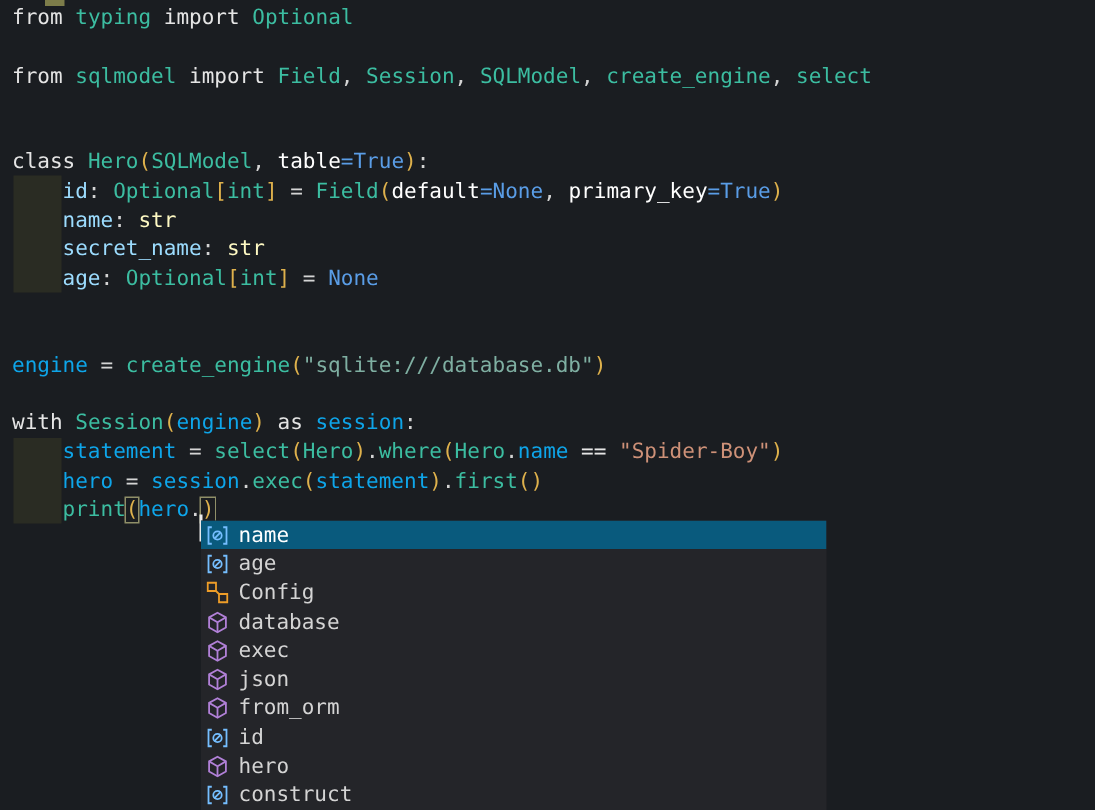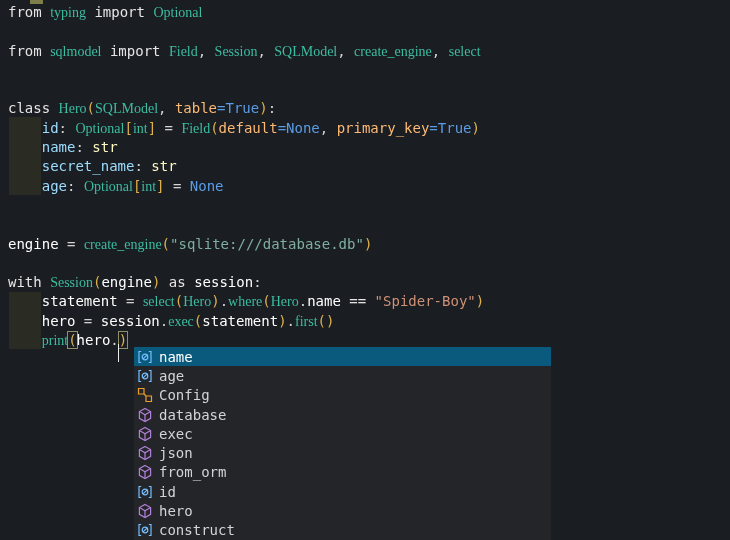--- a/index.html
+++ b/index.html
@@ -12,25 +12,25 @@
   #code{
     position:absolute;left:0;top:0;width:730px;
     padding:3px 0 0 8px;
     font-size:14px;line-height:19.3px;
     white-space:pre;
   }
   .code-line{height:19.3px;position:relative;z-index:2;}
   .tok{white-space:pre;}
   .tok-pl{color:#d4d4d4;}
   .tok-kw{color:#e5e5e5;text-align:center;}
-  .tok-cls{color:#3cbda1;font-family:Liberation Serif, serif;}
-  .tok-var{color:#ffffff;}
+  .tok-cls{color:#3cbda1;}
+  .tok-var{color:#0ea5e9;}
   .tok-field{color:#9cdcfe;}
   .tok-const{color:#5a9de6;}
-  .tok-param{color:#fdba74;}
+  .tok-param{color:#ffffff;}
   .tok-str{color:#ce9178;}
   .tok-strurl{color:#7fafa2;}
   .tok-typ{color:#fef9c3;}
   .tok-brk{color:#deb14c;}
   .tok.boxed{box-shadow:0 0 0 1px #8f8f68;}
   .tok-caret{display:inline-block;width:0;position:relative;}
   .tok-caret::after{
     content:"";position:absolute;left:-1px;top:-1px;width:1.6px;height:18px;
     background:#eaeaea;
   }

